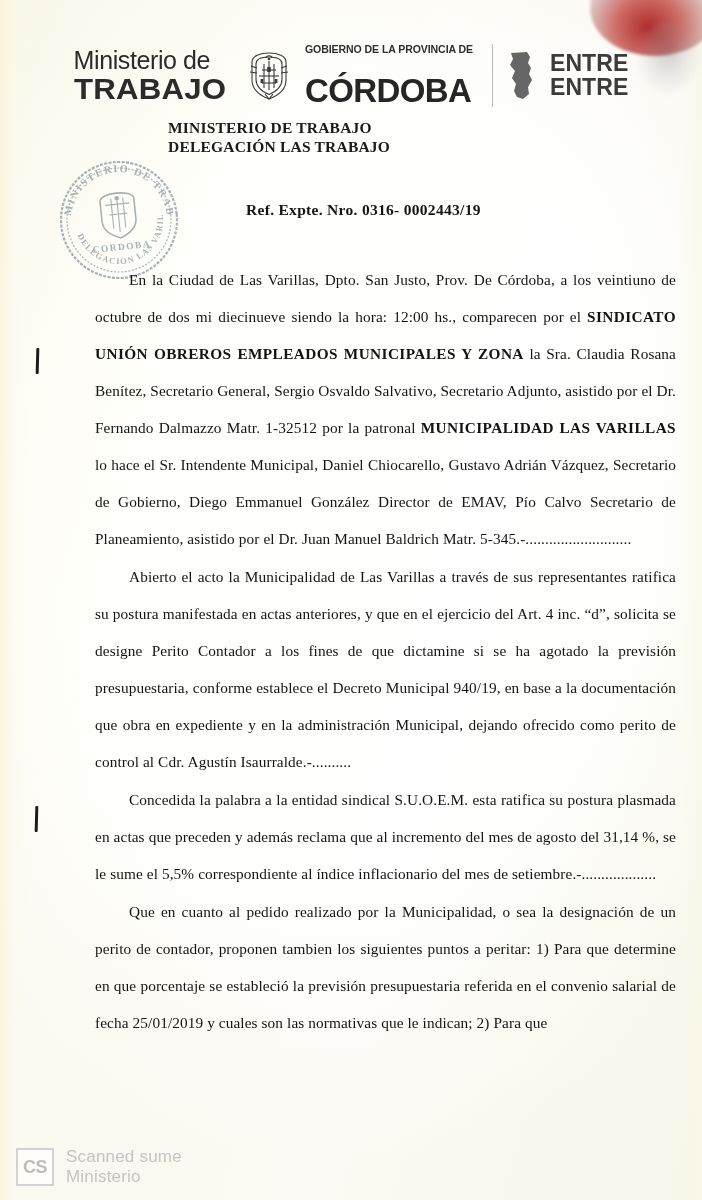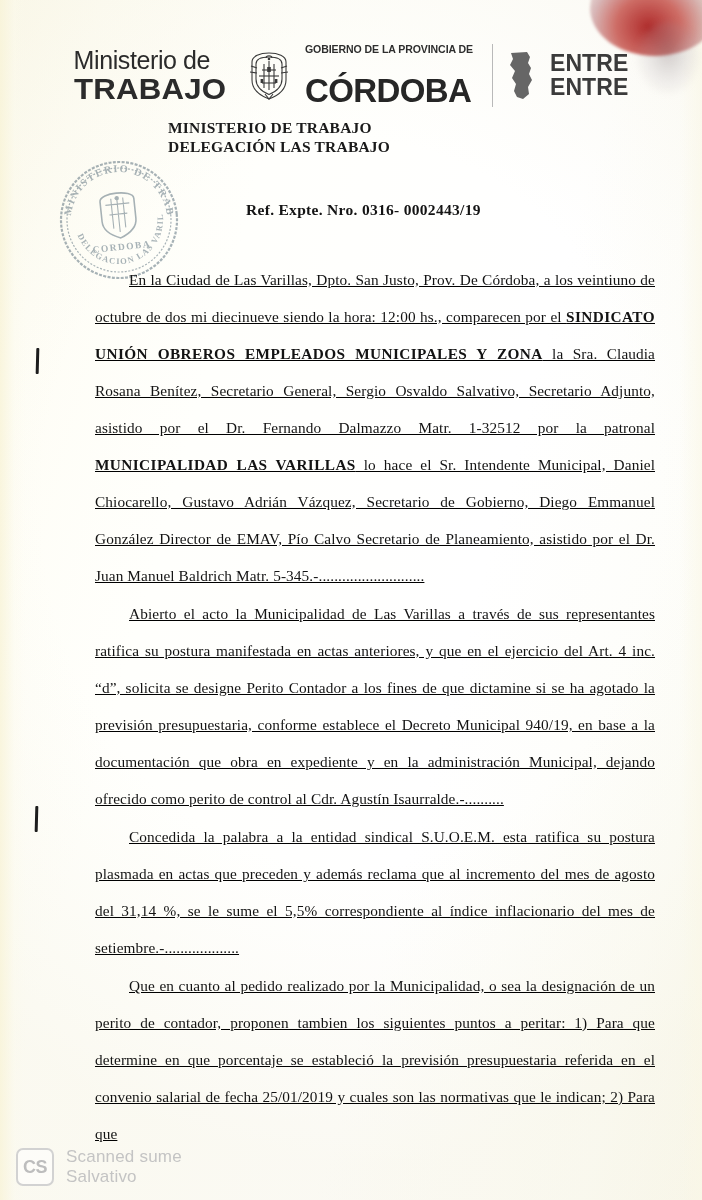--- a/index.html
+++ b/index.html
@@ -183,22 +183,21 @@
     font-weight: 700;
     color: #141414;
     letter-spacing: 0.3px;
   }
 
   
   .body-text {
     position: relative;
     z-index: 4;
     margin-top: 42px;
-    padding: 0 47px 0 95px;
-    text-decoration: underline;
+    padding: 0 26px 0 95px;
   }
 
   .para {
     font-size: 15.3px;
     line-height: 37px;
     text-align: justify;
     color: #131313;
     margin-bottom: 0;
     letter-spacing: 0.1px;
   }
@@ -224,21 +223,21 @@
     left: 16px;
     bottom: 12px;
     display: flex;
     align-items: center;
     gap: 12px;
     z-index: 6;
   }
   .cs-logo {
     width: 38px; height: 38px;
     border: 2.5px solid #d2d2d2;
-    border-radius: 7px;
+    border-radius: 0;
     display: flex; align-items: center; justify-content: center;
     font-family: "Liberation Sans", sans-serif;
     font-size: 18px;
     font-weight: 700;
     color: #bdbdbd;
     letter-spacing: -0.5px;
     background: rgba(255,255,255,0.55);
   }
   .cs-text {
     font-family: "Liberation Sans", sans-serif;
@@ -340,17 +339,17 @@
     <p class="para"><span class="ind"></span><span>Que en cuanto al pedido realizado por la Municipalidad, o sea la designación de un perito de contador, proponen tambien los siguientes puntos a peritar: 1) Para que determine en que porcentaje se estableció la previsión presupuestaria referida en el convenio salarial de fecha 25/01/2019 y cuales son las normativas que le indican; 2) Para que</span></p>
   </div>
 
   <div class="pen-mark pen-1"></div>
   <div class="pen-mark pen-2"></div>
 
   <div class="camscanner">
     <div class="cs-logo">CS</div>
     <div class="cs-text">
       <span>Scanned sume</span>
-      <span>Salvativo</span>
+      <span>Ministerio</span>
     </div>
   </div>
 
 </div>
 
 </body></html>

